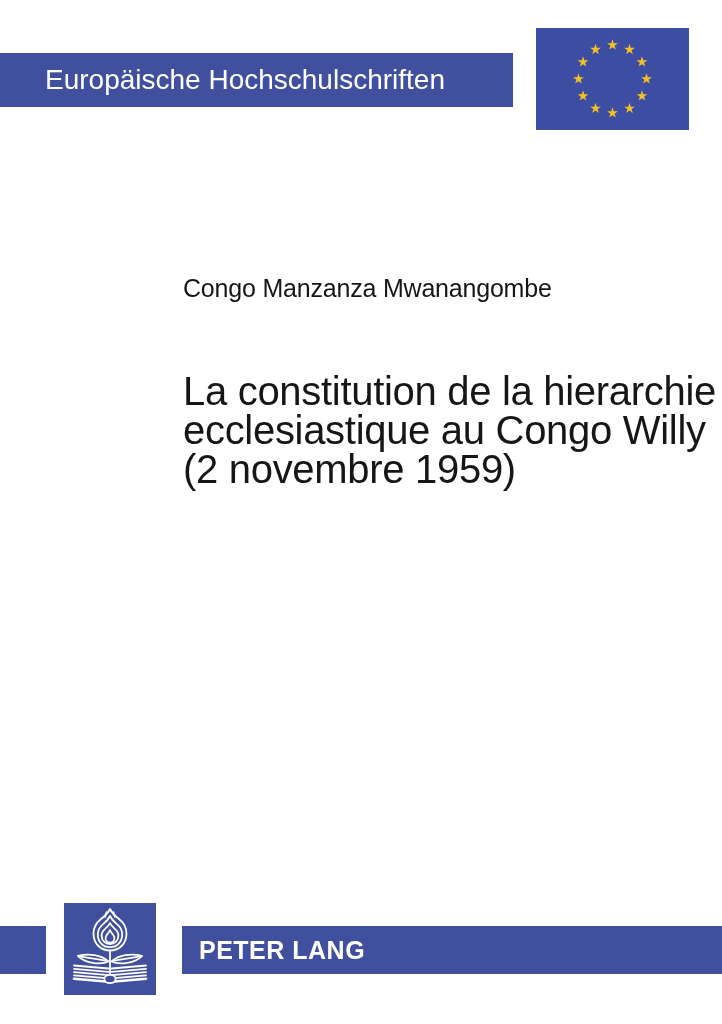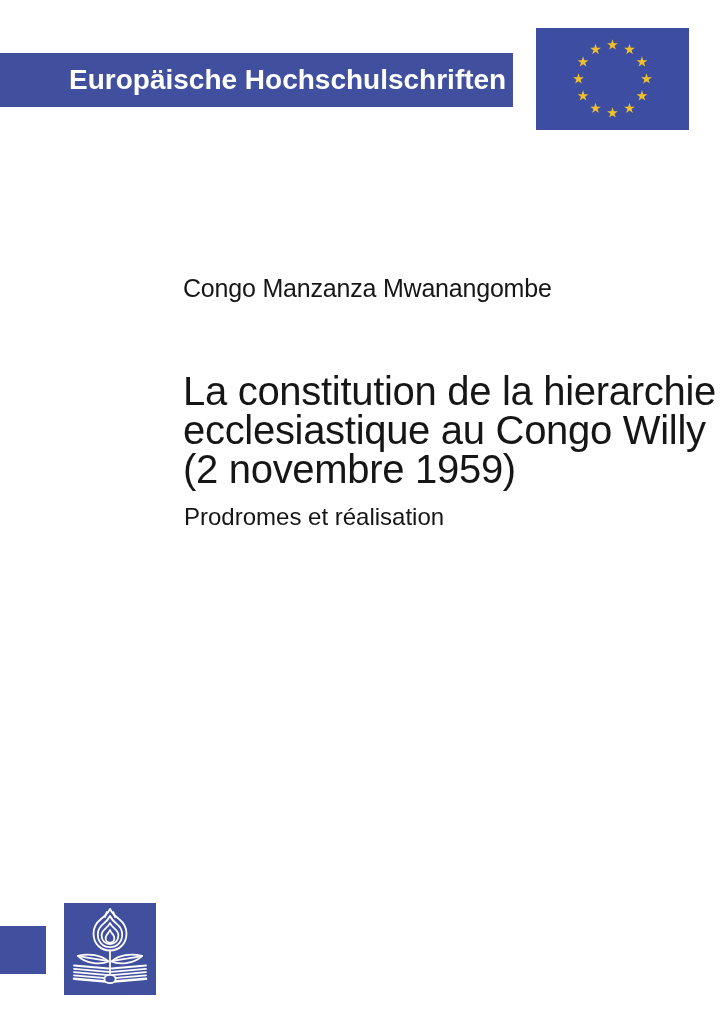--- a/index.html
+++ b/index.html
@@ -17,24 +17,23 @@
     position: absolute;
     left: 0; top: 53px;
     width: 513px; height: 54px;
     background: #404f9e;
     display: flex;
     align-items: center;
   }
   .series-banner .label {
     color: #ffffff;
     font-size: 28px;
-    padding-left: 69px;
+    padding-left: 45px;
     letter-spacing: 0px;
     white-space: nowrap;
-    font-weight: bold;
   }
 
   
   .eu-flag {
     position: absolute;
     left: 536px; top: 28px;
     width: 153px; height: 102px;
     display: block;
   }
 
@@ -130,21 +129,20 @@
   </svg>
 
   <div class="author-name">Congo Manzanza Mwanangombe</div>
 
   <div class="book-title">
     <div class="title-line">La constitution de la hierarchie</div>
     <div class="title-line">ecclesiastique au Congo Willy</div>
     <div class="title-line">(2 novembre 1959)</div>
   </div>
 
-  <div class="book-subtitle">Prodromes et réalisation</div>
 
   <div class="footer-left-bar"></div>
 
   <svg class="publisher-logo" viewBox="0 0 92 92" xmlns="http://www.w3.org/2000/svg" aria-hidden="true">
     <rect x="0" y="0" width="92" height="92" fill="#404f9e"></rect>
     <g stroke="#ffffff" fill="none" stroke-width="1.8" stroke-linecap="round" stroke-linejoin="round">
 
       <path d="M46,6 C44,10 41,13 37,16 C32.5,19.6 29.5,24.5 29.5,30.5 C29.5,40.5 36.5,47.5 46,47.5 C55.5,47.5 62.5,40.5 62.5,30.5 C62.5,24.5 59.5,19.6 55,16 C51,13 48,10 46,6 Z"></path>
       <path d="M41,14 L42.6,9.2"></path>
       <path d="M51,14 L49.4,9.2"></path>
@@ -162,14 +160,17 @@
       <path d="M10,62.5 L44.5,65.5 M82,62.5 L47.5,65.5"></path>
       <path d="M10,65.8 L44.5,68.8 M82,65.8 L47.5,68.8"></path>
       <path d="M10,69.1 L44.5,72.1 M82,69.1 L47.5,72.1"></path>
       <path d="M10,72.4 L44.5,75.4 M82,72.4 L47.5,75.4"></path>
       <path d="M10,75.7 L44.5,78.7 M82,75.7 L47.5,78.7" stroke-width="2.6"></path>
 
       <ellipse cx="46" cy="76" rx="5.6" ry="4.2" fill="#404f9e"></ellipse>
     </g>
   </svg>
 
+  <div class="publisher-banner">
+    <span class="publisher-name">PETER LANG</span>
+  </div>
 
 </div>
 
 </body></html>

